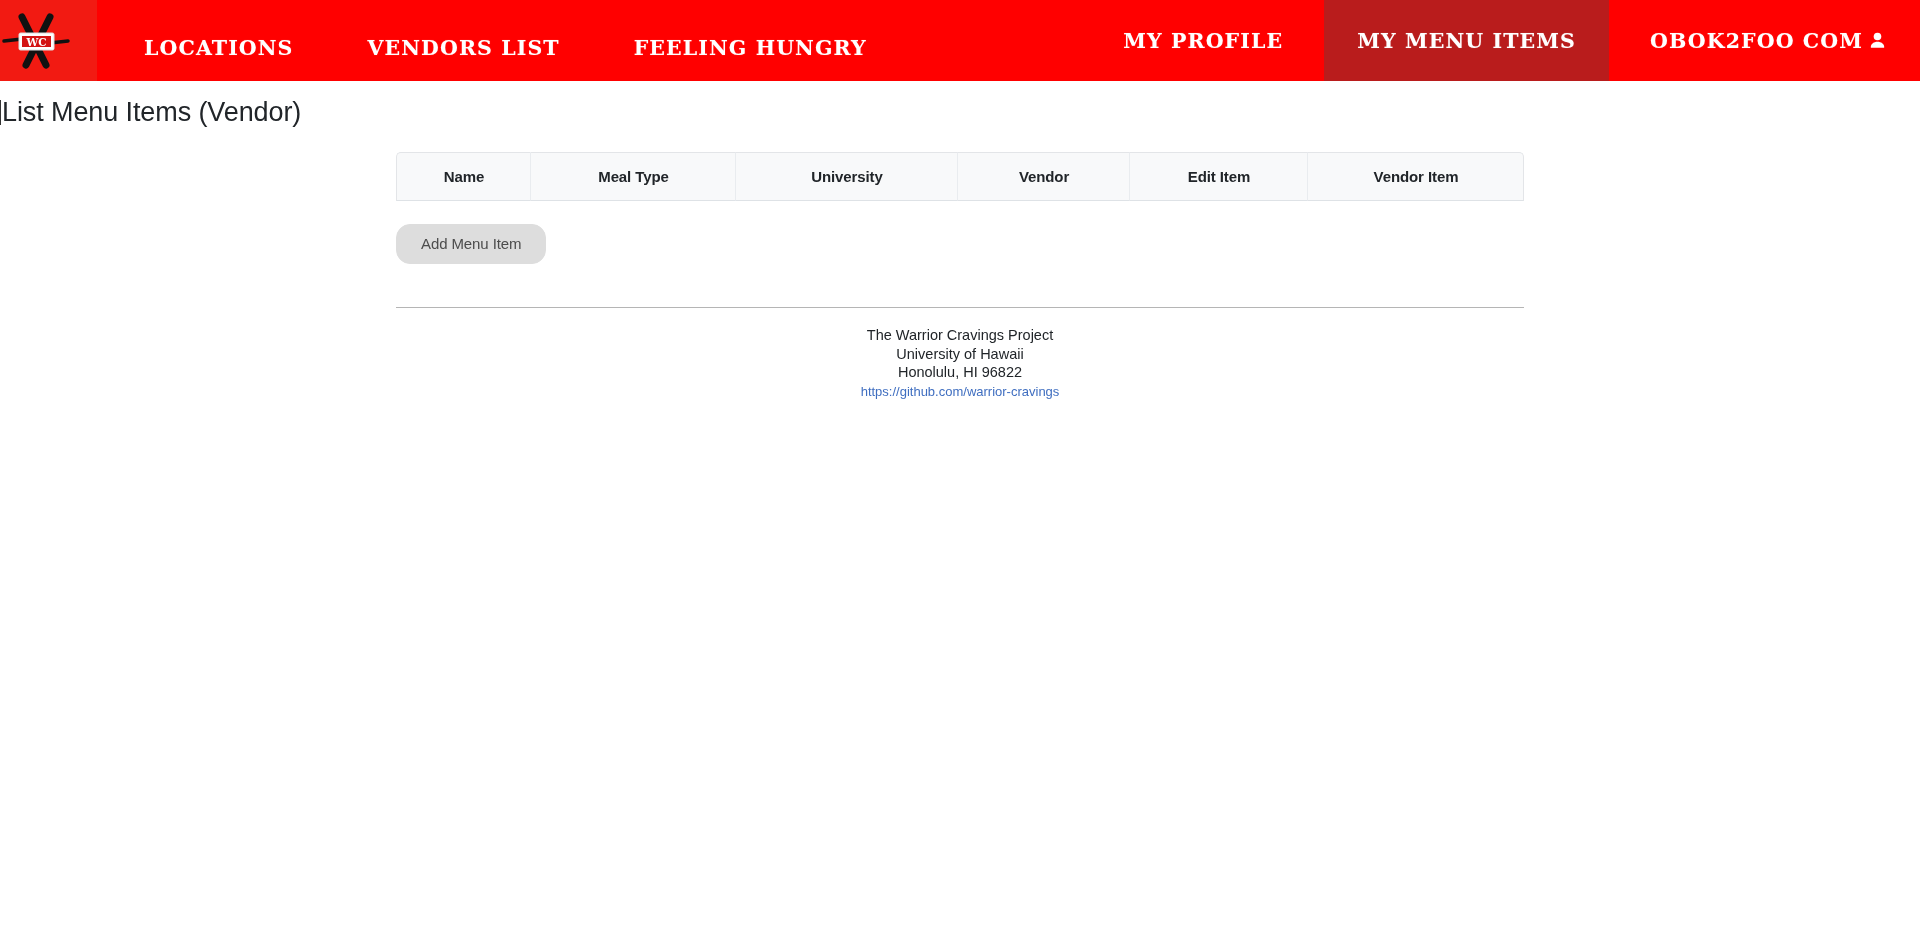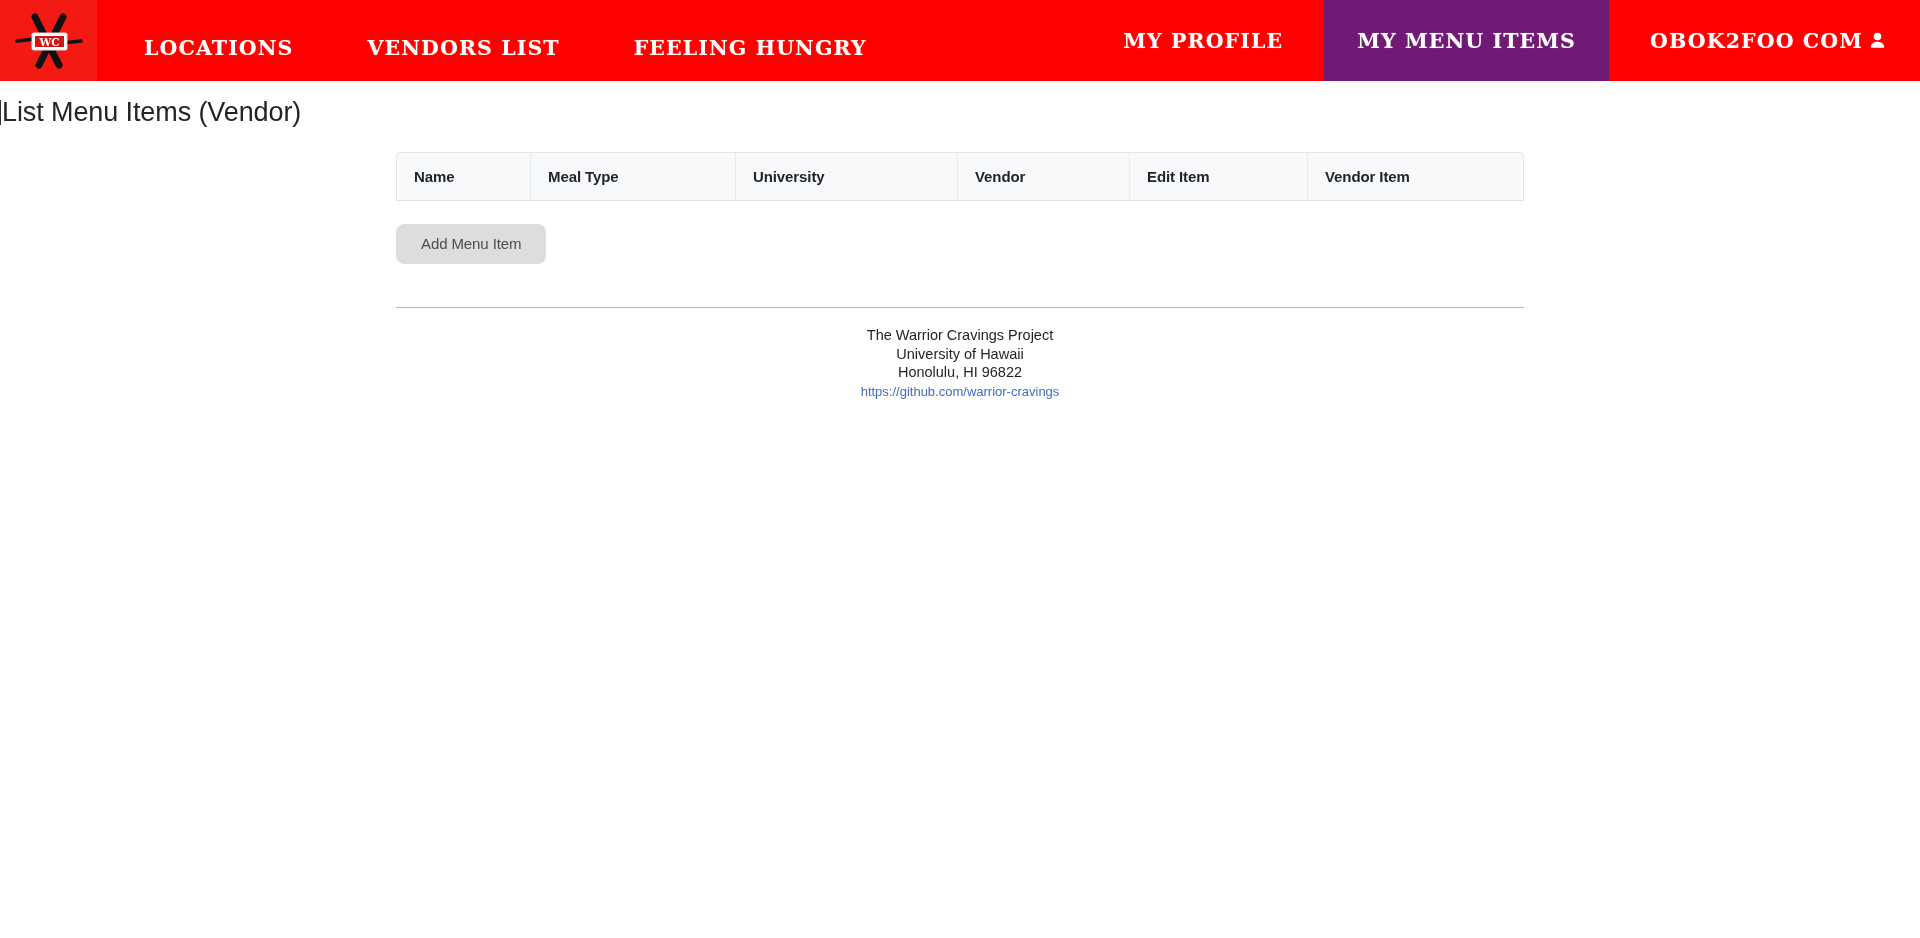--- a/index.html
+++ b/index.html
@@ -23,21 +23,21 @@
     align-items: stretch;
   }
   .brand {
     width: 97px;
     height: 81px;
     background: #f21a12;
     position: relative;
     flex: 0 0 auto;
     display: flex;
     align-items: center;
-    justify-content: center;
+    justify-content: flex-start;
   }
   .brand svg { display: block; }
 
   .nav-left {
     display: flex;
     align-items: center;
     height: 96px;
     margin-left: 22px;
   }
   .nav-right {
@@ -57,21 +57,21 @@
     font-weight: bold;
     font-size: 20.5px;
     letter-spacing: 1.1px;
     white-space: nowrap;
     cursor: pointer;
     text-decoration: none;
     text-shadow: 0 0 1px rgba(255,255,255,0.35);
   }
   .nav-left .nav-item { margin-right: 24px; }
   .nav-right .nav-item { padding: 0 33px; }
-  .nav-item.active { background: #701a75; }
+  .nav-item.active { background: #b91c1c; }
   .nav-item .user-icon {
     display: inline-block;
     margin-left: 5px;
     position: relative;
     top: 2px;
   }
 
   
   .page-title {
     text-align: left;
@@ -108,21 +108,21 @@
     table-layout: fixed;
   }
   table.menu-table thead th {
     background: #f8f9fa;
     border-top: 1px solid #e3e5e8;
     border-bottom: 1px solid #dee2e6;
     border-right: 1px solid #e9ecef;
     font-size: 15px;
     font-weight: 600;
     color: #212529;
-    text-align: left;
+    text-align: center;
     padding: 15px 16px 15px 17px;
     height: 48px;
     vertical-align: middle;
     letter-spacing: -0.1px;
   }
   table.menu-table thead th:first-child {
     border-left: 1px solid #e3e5e8;
     border-top-left-radius: 5px;
   }
   table.menu-table thead th:last-child {
@@ -134,21 +134,21 @@
   .col-ingr      { width: 222px; }
   .col-vendor    { width: 172px; }
   .col-edit      { width: 178px; }
   .col-delete    { width: 216px; }
 
   .btn-add {
     margin-top: 23px;
     display: inline-block;
     background: #dddddd;
     border: 1px solid #dddddd;
-    border-radius: 8px;
+    border-radius: 14px;
     color: #4d4d4d;
     font-size: 15px;
     font-family: "Liberation Sans", sans-serif;
     padding: 10px 24px 11px 24px;
     min-width: 137px;
     text-align: center;
     cursor: pointer;
     letter-spacing: -0.1px;
   }
 

